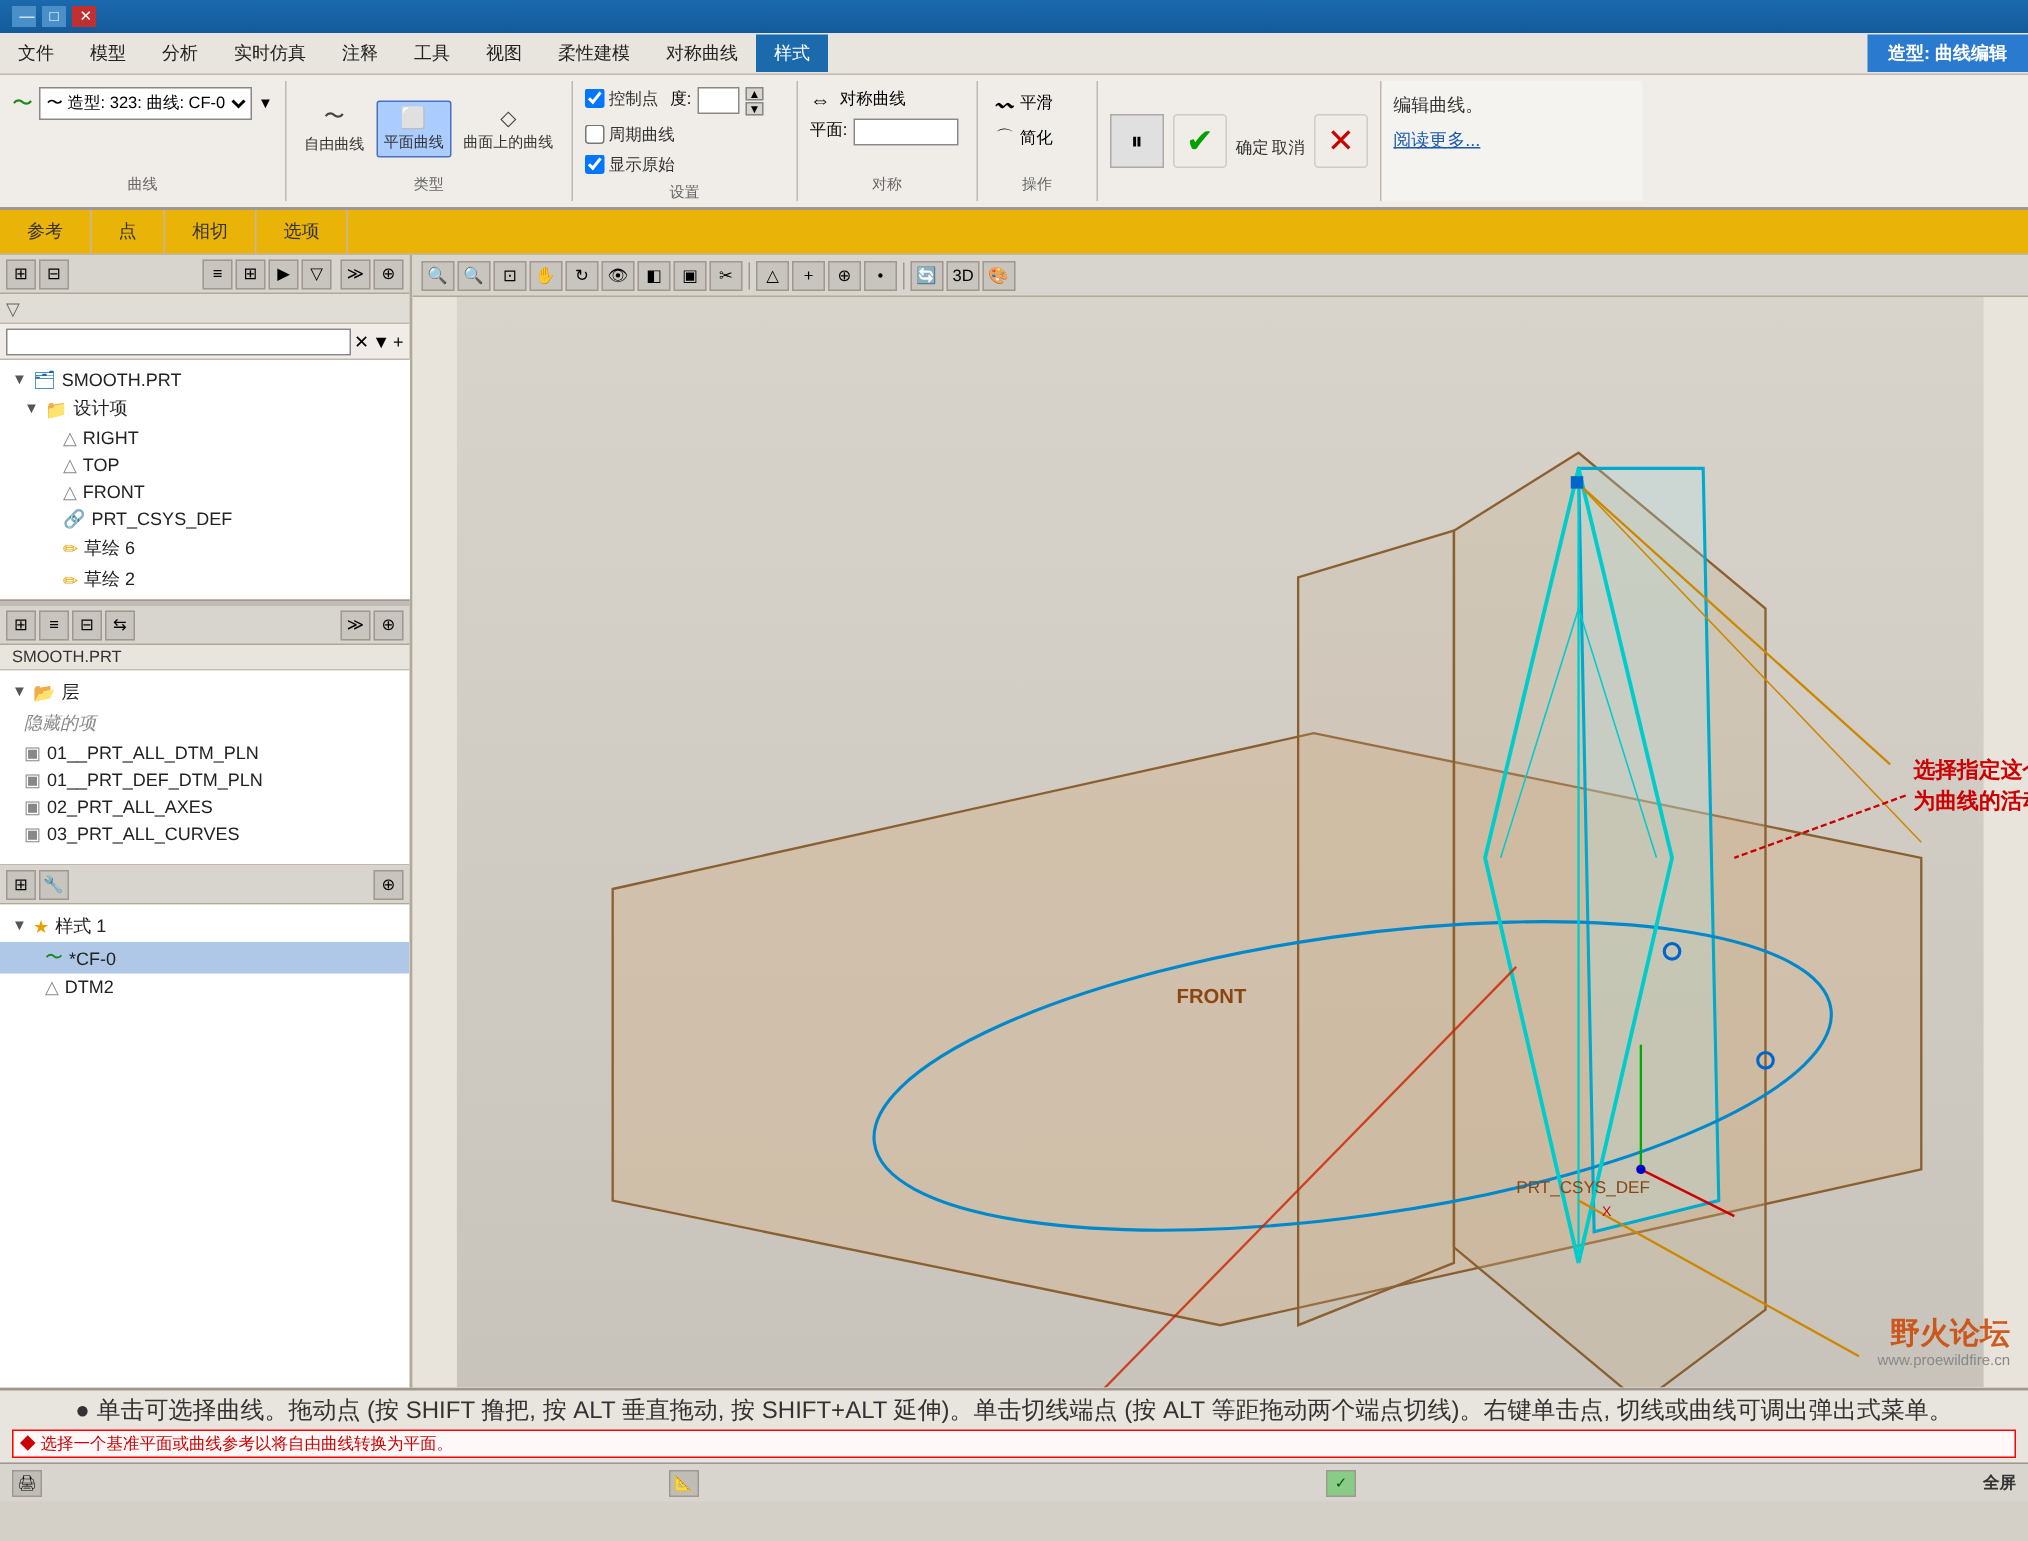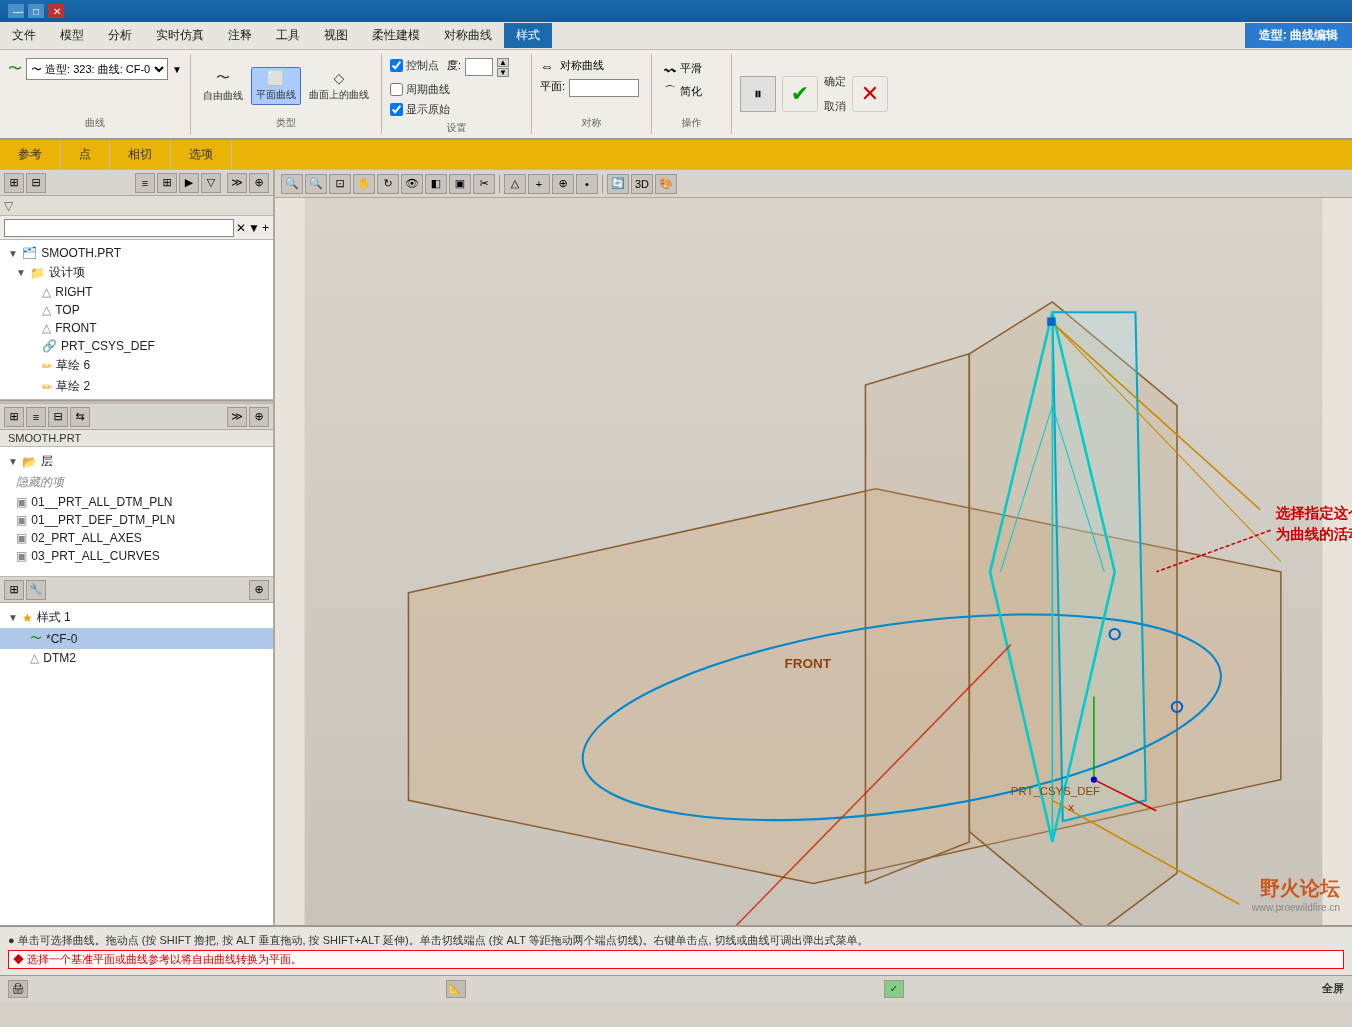--- a/index.html
+++ b/index.html
@@ -187,28 +187,32 @@
         <span style="font-size:11px;">简化</span>
       </div>
     </div>
     <div class="ribbon-group-label">操作</div>
   </div>
 
   <div class="ribbon-group" style="border-right:none;min-width:120px;">
     <div class="ribbon-group-content" style="gap:6px;align-items:center;">
       <div class="pause-btn">⏸</div>
       <div class="confirm-btn" style="color:#00a000;font-size:22px;">✔</div>
-      <div style="display:flex;flex-direction:column;gap:2px;align-items:flex-end;">
+      <div style="display:flex;flex-direction:row;gap:2px;align-items:flex-end;">
         <span style="font-size:11px;color:#333;">确定</span>
         <span style="font-size:11px;color:#333;margin-top:8px;">取消</span>
       </div>
       <div class="cancel-btn" style="color:#cc0000;font-size:22px;">✕</div>
     </div>
   </div>
 
+  <div style="width:175px;background:#f5f3f0;border-left:1px solid #c0b8b0;padding:8px;">
+    <div style="font-size:12px;color:#333;margin-bottom:6px;">编辑曲线。</div>
+    <div style="color:#1a5aad;cursor:pointer;text-decoration:underline;font-size:12px;">阅读更多...</div>
+  </div>
 </div>
 
 <div id="sub-toolbar">
   <div class="sub-tab">参考</div>
   <div class="sub-tab">点</div>
   <div class="sub-tab">相切</div>
   <div class="sub-tab">选项</div>
 </div>
 
 <div id="main-area" style="display:flex;height:calc(1027px - 22px - 28px - 26px - 90px - 30px - 50px - 26px);">
@@ -439,21 +443,21 @@
       <div style="position:absolute;bottom:12px;right:12px;text-align:right;pointer-events:none;">
         <div style="font-size:20px;color:#cc4400;font-weight:bold;opacity:0.85;">野火论坛</div>
         <div style="font-size:10px;color:#888;">www.proewildfire.cn</div>
       </div>
     </div>
   </div>
 
 </div>
 
 <div id="statusbar" style="height:50px;background:#e8e4de;border-top:2px solid #a09890;display:flex;flex-direction:column;justify-content:center;padding:2px 8px;gap:2px;">
-  <div class="status-line" style="font-size:11px;color:#333;">● 单击可选择曲线。拖动点 (按 SHIFT 撸把, 按 ALT 垂直拖动, 按 SHIFT+ALT 延伸)。单击切线端点 (按 ALT 等距拖动两个端点切线)。右键单击点, 切线或曲线可调出弹出式菜单。</div>
+  <div class="status-line" style="font-size:16px;color:#333;text-align:center;">● 单击可选择曲线。拖动点 (按 SHIFT 撸把, 按 ALT 垂直拖动, 按 SHIFT+ALT 延伸)。单击切线端点 (按 ALT 等距拖动两个端点切线)。右键单击点, 切线或曲线可调出弹出式菜单。</div>
   <div class="status-line highlight" style="font-size:11px;color:#cc0000;border:1px solid red;padding:1px 4px;background:#fff8f8;">◆ 选择一个基准平面或曲线参考以将自由曲线转换为平面。</div>
 </div>
 
 <div id="bottombar" style="height:26px;background:#d8d4ce;border-top:1px solid #a09890;display:flex;align-items:center;padding:0 8px;gap:6px;">
   <div style="width:20px;height:18px;background:#c0bcb6;border:1px solid #a09890;display:flex;align-items:center;justify-content:center;cursor:pointer;font-size:10px;">🖨</div>
   <div style="width:20px;height:18px;background:#c0bcb6;border:1px solid #a09890;display:flex;align-items:center;justify-content:center;cursor:pointer;font-size:10px;">📐</div>
   <div style="width:20px;height:18px;background:#88cc88;border:1px solid #a09890;display:flex;align-items:center;justify-content:center;font-size:10px;color:#005500;">✓</div>
   <div style="font-size:11px;color:#333;cursor:pointer;font-weight:bold;">全屏</div>
 </div>
 

